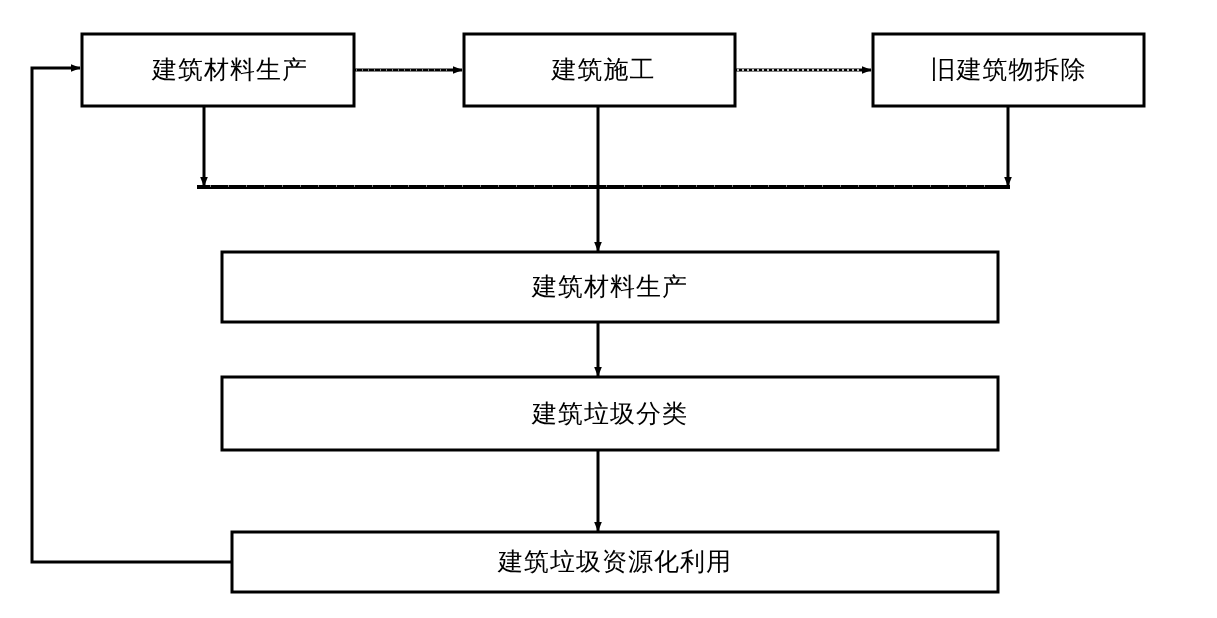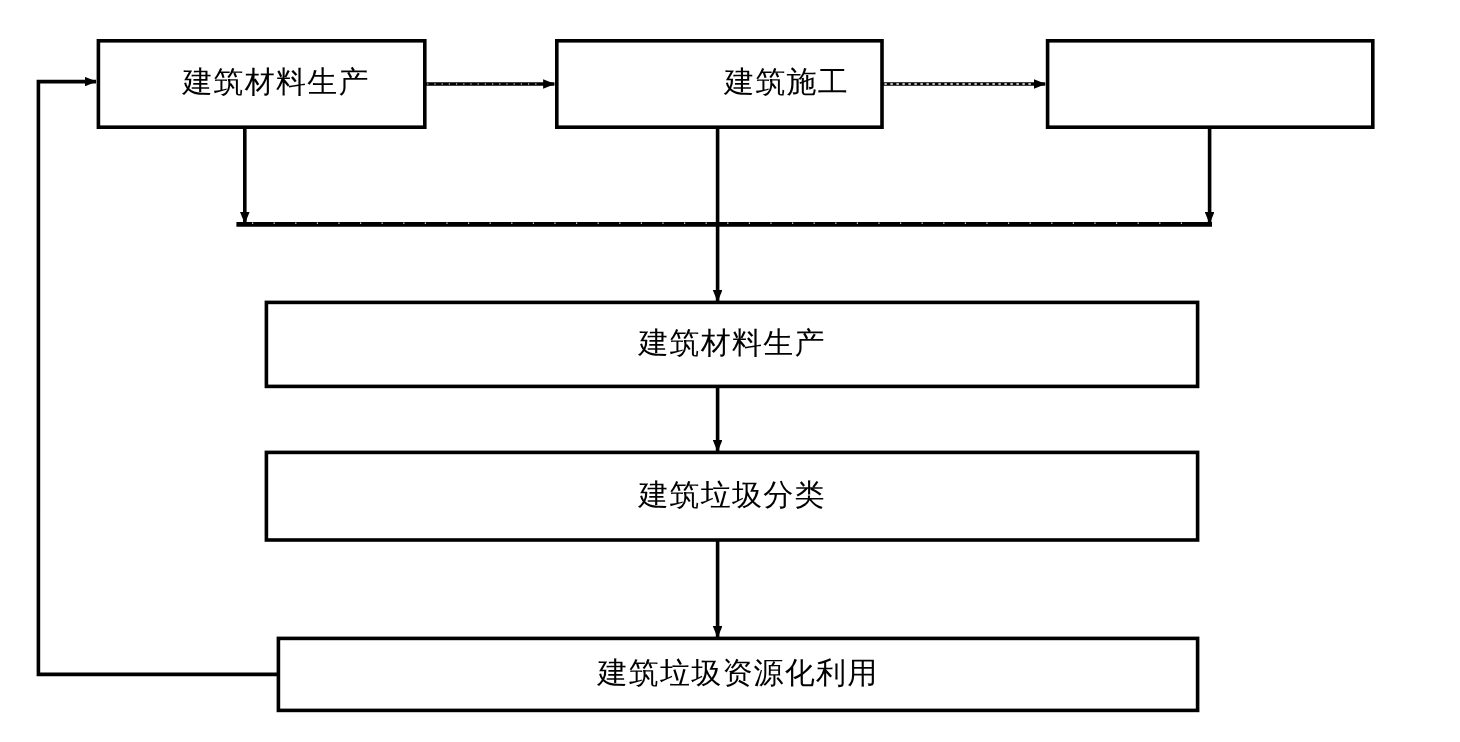--- a/index.html
+++ b/index.html
@@ -77,22 +77,23 @@
 
     <line x1="598" y1="322" x2="598" y2="376" stroke="#000000" stroke-width="3" marker-end="url(#arrowhead)"></line>
 
     <line x1="598" y1="450" x2="598" y2="531" stroke="#000000" stroke-width="3" marker-end="url(#arrowhead)"></line>
 
     <path d="M 232 562 L 32 562 L 32 68 L 80 68" fill="none" stroke="#000000" stroke-width="3" marker-end="url(#arrowhead)"></path>
   </svg>
 
   <div class="node-label" style="left:82px; top:34px; width:272px; height:72px;margin-left:12px;">建筑材料生产</div>
 
-  <div class="node-label" style="left:492px; top:34px; width:327px; height:72px;border-radius:17px;">建筑施工</div>
+  <div class="node-label" style="left:440px; top:34px; width:327px; height:72px;border-radius:17px;">建筑施工</div>
 
+  <div class="node-label" style="left:873px; top:34px; width:271px; height:72px;">旧建筑物拆除</div>
 
   <div class="node-label" style="left:222px; top:252px; width:776px; height:70px;">建筑材料生产</div>
 
   <div class="node-label" style="left:222px; top:377px; width:776px; height:73px;">建筑垃圾分类</div>
 
   <div class="node-label" style="left:232px; top:532px; width:766px; height:60px;">建筑垃圾资源化利用</div>
 
 </div>
 
 </body></html>

